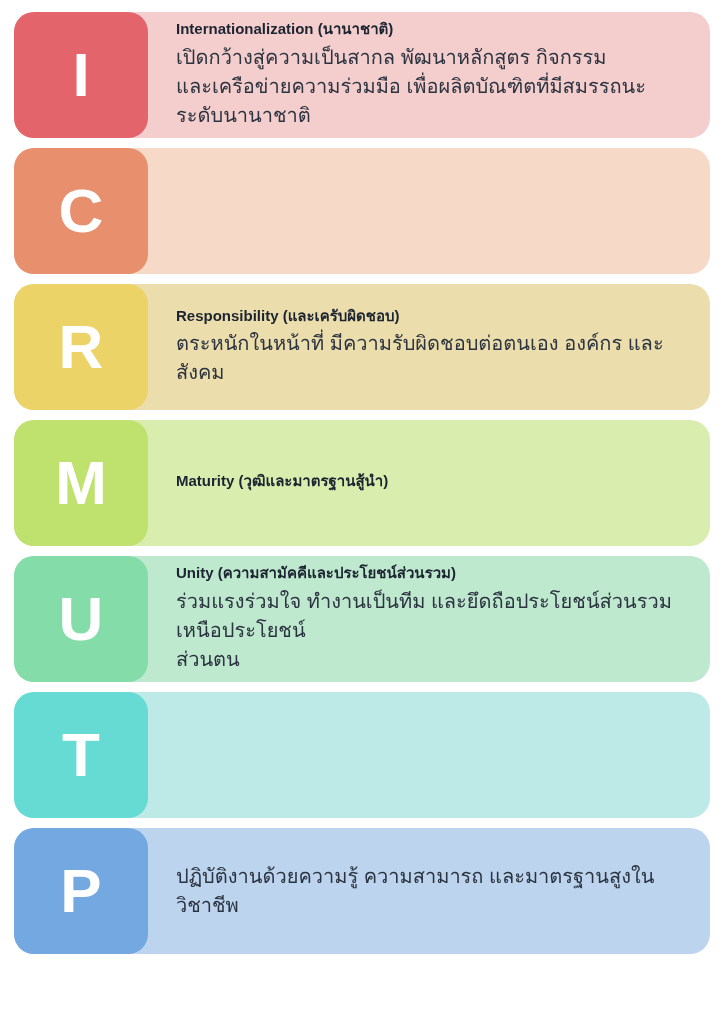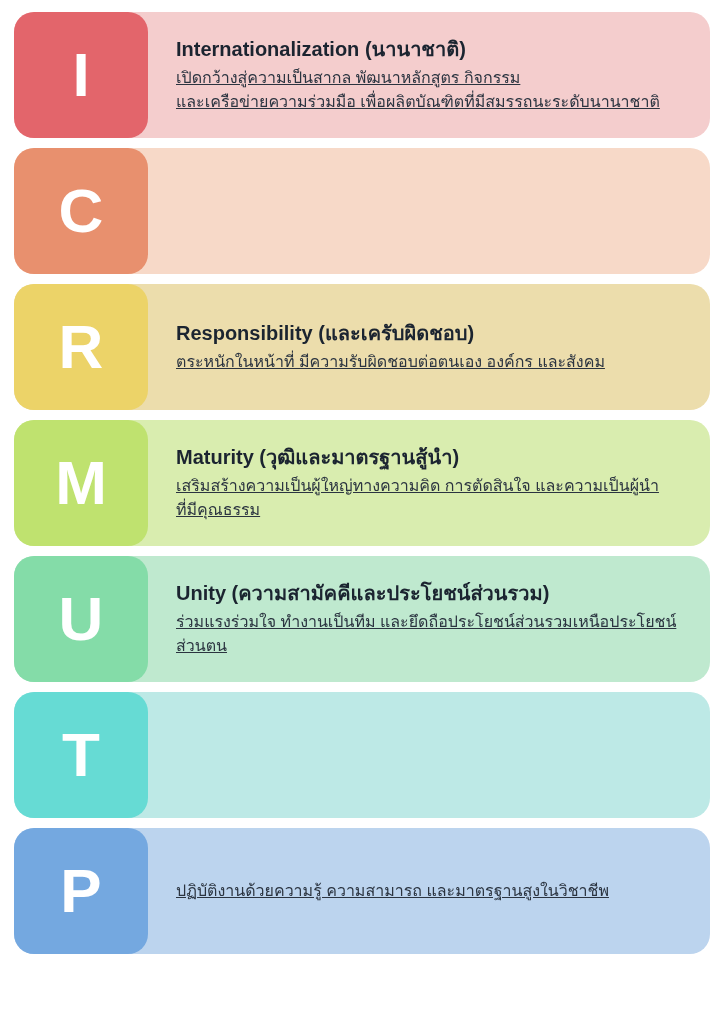--- a/index.html
+++ b/index.html
@@ -62,34 +62,33 @@
   .text-col {
     position: relative;
     z-index: 2;
     flex: 1;
     display: flex;
     flex-direction: column;
     justify-content: center;
     padding: 0 26px 0 28px;
   }
   .title {
-    font-size: 20px;
+    font-size: 15px;
     font-weight: bold;
     color: #1b2430;
     line-height: 1.25;
     margin-bottom: 4px;
     font-family: "Liberation Sans", sans-serif;
   }
   .desc {
-    font-size: 16px;
+    font-size: 20px;
     color: #2b3440;
     line-height: 1.45;
     font-family: "Liberation Sans", sans-serif;
     white-space: pre-line;
-    text-decoration: underline;
   }
 </style>
 </head>
 <body style="background: rgb(255, 255, 255);">
 
 <div id="board">
     <div class="row">
       <div class="row-bg" style="background: rgb(244, 205, 205);"></div>
       <div class="letter-box" style="background: rgb(227, 101, 107);">
         <span class="letter">I</span>
@@ -116,22 +115,20 @@
         <div class="desc">ตระหนักในหน้าที่ มีความรับผิดชอบต่อตนเอง องค์กร และสังคม</div>
       </div>
     </div>
     <div class="row">
       <div class="row-bg" style="background: rgb(217, 237, 175);"></div>
       <div class="letter-box" style="background: rgb(191, 226, 111);">
         <span class="letter">M</span>
       </div>
       <div class="text-col">
         <div class="title">Maturity (วุฒิและมาตรฐานสู้นำ)</div>
-        <div class="desc">เสริมสร้างความเป็นผู้ใหญ่ทางความคิด การตัดสินใจ และความเป็นผู้นำ
-ที่มีคุณธรรม</div>
       </div>
     </div>
     <div class="row">
       <div class="row-bg" style="background: rgb(191, 233, 207);"></div>
       <div class="letter-box" style="background: rgb(132, 220, 168);">
         <span class="letter">U</span>
       </div>
       <div class="text-col">
         <div class="title">Unity (ความสามัคคีและประโยชน์ส่วนรวม)</div>
         <div class="desc">ร่วมแรงร่วมใจ ทำงานเป็นทีม และยึดถือประโยชน์ส่วนรวมเหนือประโยชน์

